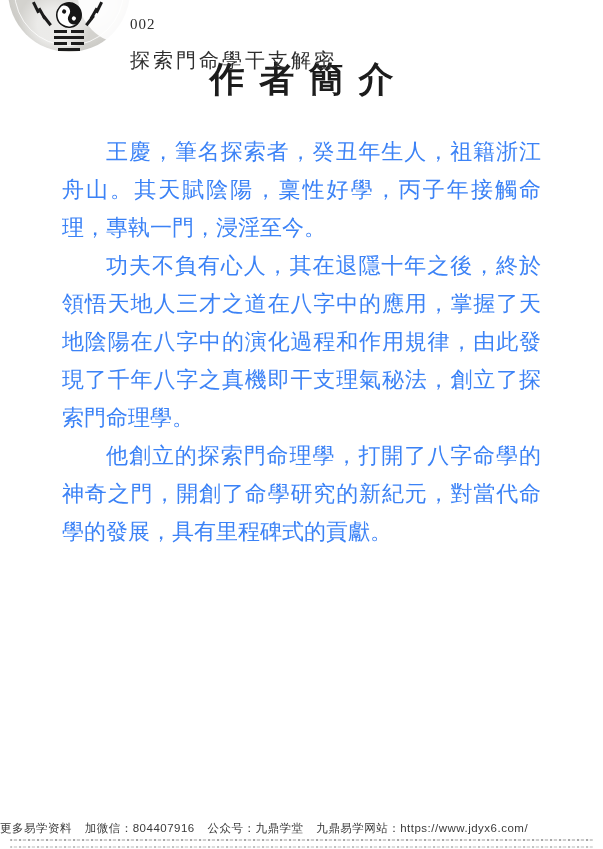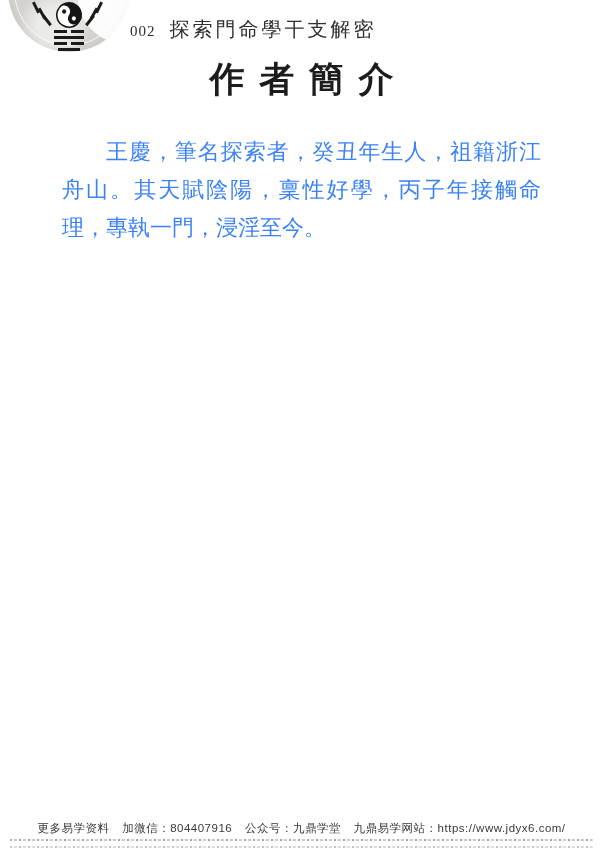--- a/index.html
+++ b/index.html
@@ -80,20 +80,21 @@
   .sm-r3 { left: 84px; top: 19px; transform: rotate(-52deg); }
 
   
   .running-head {
     position: absolute;
     left: 130px; top: 16px;
     display: flex;
     align-items: baseline;
     gap: 14px;
     color: #2f2f2f;
+    flex-direction: column;
   }
   .folio {
     font-size: 15px;
     letter-spacing: 1px;
   }
   .running-title {
     font-size: 20px;
     letter-spacing: 3px;
   }
 
@@ -120,21 +121,21 @@
   .body-text p {
     text-indent: 2em;
     margin: 0;
   }
 
   
   .footer {
     position: absolute;
     left: 0; right: 0;
     bottom: 13px;
-    text-align: center;
+    text-align: left;
     font-family: "Liberation Sans", "DejaVu Sans", sans-serif;
     font-size: 11.5px;
     color: #3a3a3a;
     letter-spacing: 0.5px;
     white-space: nowrap;
   }
   .footer span { display: inline; }
   .footer .gap { display: inline-block; width: 9px; }
 
   
@@ -193,20 +194,22 @@
 
   <div class="running-head">
     <span class="folio">002</span>
     <span class="running-title">探索門命學干支解密</span>
   </div>
 
   <h1 class="chapter-title">作者簡介</h1>
 
   <div class="body-text">
     <p>王慶，筆名探索者，癸丑年生人，祖籍浙江舟山。其天賦陰陽，稟性好學，丙子年接觸命理，專執一門，浸淫至今。</p>
+    <p>功夫不負有心人，其在退隱十年之後，終於領悟天地人三才之道在八字中的應用，掌握了天地陰陽在八字中的演化過程和作用規律，由此發現了千年八字之真機即干支理氣秘法，創立了探索門命理學。</p>
+    <p>他創立的探索門命理學，打開了八字命學的神奇之門，開創了命學研究的新紀元，對當代命學的發展，具有里程碑式的貢獻。</p>
   </div>
 
   <div class="footer">
     <span>更多易学资料</span><span class="gap"></span>
     <span>加微信：</span><span>804407916</span><span class="gap"></span>
     <span>公众号：</span><span>九鼎学堂</span><span class="gap"></span>
     <span>九鼎易学网站：</span><span>https://www.jdyx6.com/</span>
   </div>
 
   <div class="artifact artifact-1"></div>

